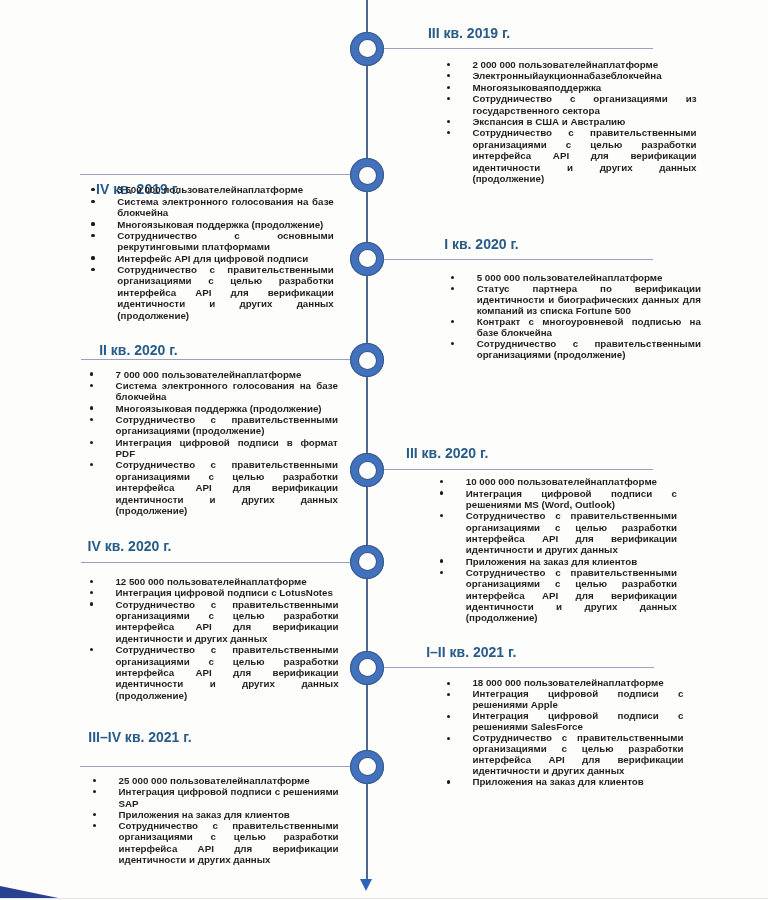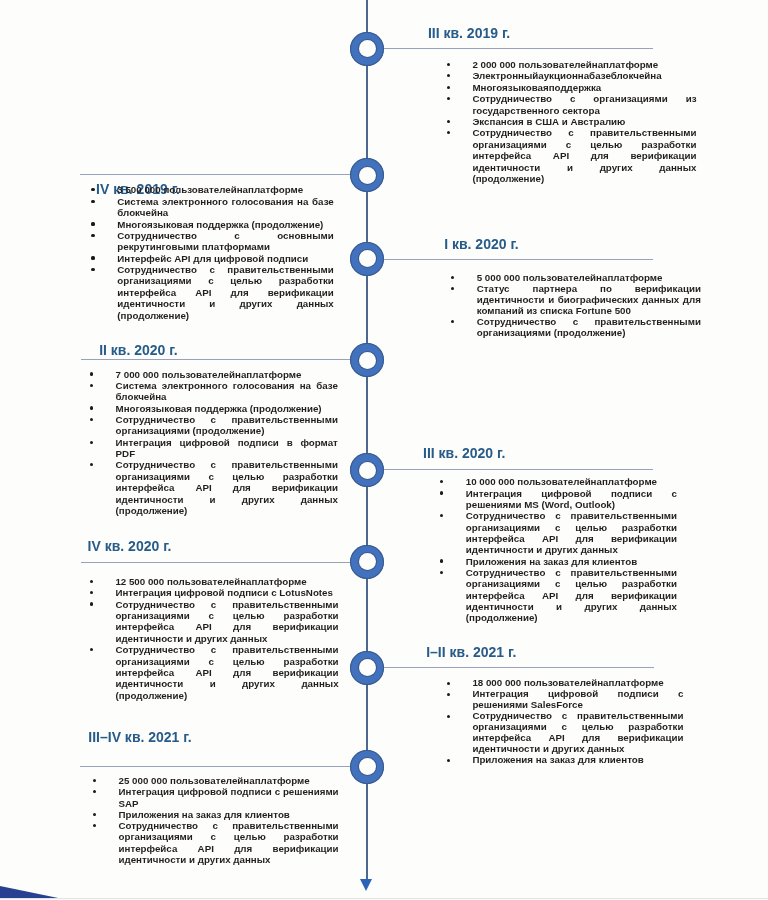--- a/index.html
+++ b/index.html
@@ -39,21 +39,21 @@
 .n2{left:350.0px;top:241.5px;}
 .c2{left:383.0px;top:258.6px;width:269.5px;}
 .t2{left:444.2px;top:239.0px;}
 .b2{left:476.7px;top:272.05px;width:224.2px;line-height:11.00px;}
 .n3{left:350.0px;top:343.1px;}
 .c3{left:80.7px;top:359.4px;width:269.3px;}
 .t3{left:99.2px;top:345px;}
 .b3{left:115.6px;top:368.57px;width:222.3px;line-height:11.36px;}
 .n4{left:350.0px;top:453.1px;}
 .c4{left:383.0px;top:469.1px;width:270.0px;}
-.t4{left:423px;top:448.3px;text-align:center;}
+.t4{left:406px;top:448.3px;text-align:center;}
 .b4{left:465.8px;top:476.35px;width:211.2px;line-height:11.33px;}
 .n5{left:350.0px;top:544.5px;}
 .c5{left:80.7px;top:562.0px;width:269.3px;}
 .t5{left:87.6px;top:540.9px;}
 .b5{left:115.4px;top:575.90px;width:223.2px;line-height:11.38px;}
 .n6{left:350.0px;top:650.7px;}
 .c6{left:383.0px;top:667.4px;width:270.6px;}
 .t6{left:426.2px;top:646.6px;}
 .b6{left:472.4px;top:678.22px;width:211.1px;line-height:10.94px;}
 .n7{left:350.0px;top:749.7px;}
@@ -122,20 +122,23 @@
     <div class="node n2"></div>
     <div class="title t2">I кв. 2020 г.</div>
     <ul class="block b2">
       <li>
           <span>5 000 000 пользователейнаплатформе</span>
         </li>
       <li>
           <span>Статус партнера по верификации идентичности и биографических данных для компаний из списка Fortune 500</span>
         </li>
       <li>
+          <span>Контракт с многоуровневой подписью на базе блокчейна</span>
+        </li>
+      <li>
           <span>Сотрудничество с правительственными организациями (продолжение)</span>
         </li>
     </ul>
   </div>
   <div class="group">
     <div class="connector c3"></div>
     <div class="node n3"></div>
     <div class="title t3">II кв. 2020 г.</div>
     <ul class="block b3">
       <li>
@@ -199,20 +202,23 @@
         </li>
     </ul>
   </div>
   <div class="group">
     <div class="connector c6"></div>
     <div class="node n6"></div>
     <div class="title t6">I–II кв. 2021 г.</div>
     <ul class="block b6">
       <li>
           <span>18 000 000 пользователейнаплатформе</span>
+        </li>
+      <li>
+          <span>Интеграция цифровой подписи с решениями Apple</span>
         </li>
       <li>
           <span>Интеграция цифровой подписи с решениями SalesForce</span>
         </li>
       <li>
           <span>Сотрудничество с правительственными организациями с целью разработки интерфейса API для верификации идентичности и других данных</span>
         </li>
       <li>
           <span>Приложения на заказ для клиентов</span>
         </li>

